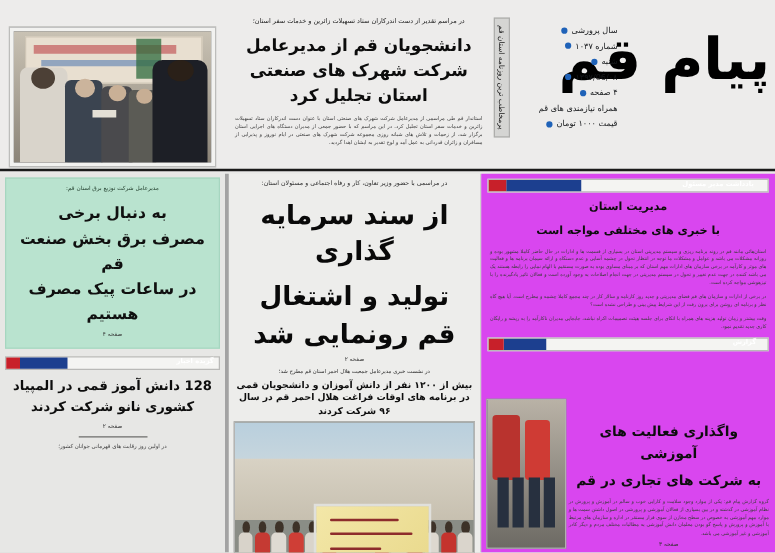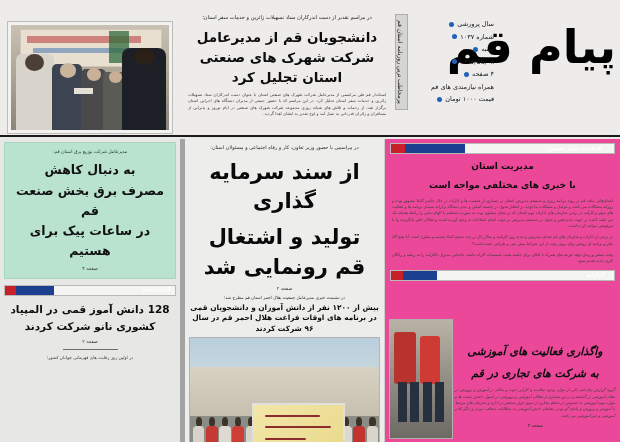--- a/index.html
+++ b/index.html
@@ -87,22 +87,22 @@
     background:#6d6f72;
     overflow:hidden;
   }
   
   .cols{
     position:absolute;left:0;top:139px;width:620px;height:303px;
   }
   .col{position:absolute;top:0;height:303px;box-sizing:border-box;}
   .col-left{left:0;width:180px;background:#e7e7e5;}
   .col-mid{left:180px;width:205px;background:#ededeb;
-           border-left:5px solid #a3a3a3;border-right:1px solid #cfcfcd;}
-  .col-right{left:385px;width:235px;background:#ec4899;}
+           border-left:3px solid #a3a3a3;border-right:1px solid #cfcfcd;}
+  .col-right{left:385px;width:235px;background:#d946ef;}
   
   .green-box{
     margin:3px 4px 0 4px;background:#b9e3cf;border:1px solid #a6d6c0;
     padding:6px 6px 7px 6px;text-align:center;
   }
   .green-kicker{font-size:4.6px;color:#24402f;margin-bottom:5px;line-height:1.4;}
   .green-h{font-size:12.5px;font-weight:bold;color:#101010;line-height:1.62;}
   .pg{font-size:4.6px;color:#333;margin-top:4px;}
   
   .sec-bar{
@@ -174,21 +174,21 @@
   }
   .rt-h2{font-size:11px;font-weight:bold;color:#0d0d0d;line-height:1.55;margin-top:5px;}
   .rt-photo{
     position:absolute;left:4px;bottom:3px;width:62px;height:118px;
     background:#6f7276;border:1px solid #b0b0ae;overflow:hidden;
   }
   .rp-bg{position:absolute;inset:0;background:linear-gradient(#b9b2a6,#6d6a64);}
   .rp-red{position:absolute;left:4px;top:12px;width:22px;height:52px;background:#b9332e;border-radius:3px;}
   .rp-red2{position:absolute;left:30px;top:16px;width:20px;height:48px;background:#cf3b34;border-radius:3px;}
   .rp-leg{position:absolute;top:62px;width:9px;height:40px;background:#27303f;}
-  .rt-lower{position:absolute;left:70px;right:5px;bottom:14px;text-align:center;font-style:italic;}
+  .rt-lower{position:absolute;left:70px;right:5px;bottom:3px;text-align:center;}
 </style>
 </head>
 <body>
 
 <div class="page">
 
   <div class="masthead">
 
     <div class="logo-block">
       <div class="logo-word">پیام قم</div>
@@ -253,23 +253,23 @@
       <div style="position:absolute;left:40%;bottom:34%;width:12%;height:6%;background:#e4e0d6;"></div>
     </div>
   </div>
 
   <div class="cols">
 
     <div class="col col-left">
 
       <div class="green-box">
         <div class="green-kicker">مدیرعامل شرکت توزیع برق استان قم:</div>
-        <div class="green-h">به دنبال کاهش</div>
+        <div class="green-h">به دنبال برخی</div>
         <div class="green-h">مصرف برق بخش صنعت قم</div>
-        <div class="green-h">در ساعات پیک برای هستیم</div>
+        <div class="green-h">در ساعات پیک مصرف هستیم</div>
         <div class="pg">صفحه ۴</div>
       </div>
 
       <div class="sec-wrap">
         <div class="sec-bar">
           <span class="fill"></span>
           <span class="blue"></span>
           <span class="red"></span>
         </div>
         <div class="sec-label">گزیده اخبار</div>

